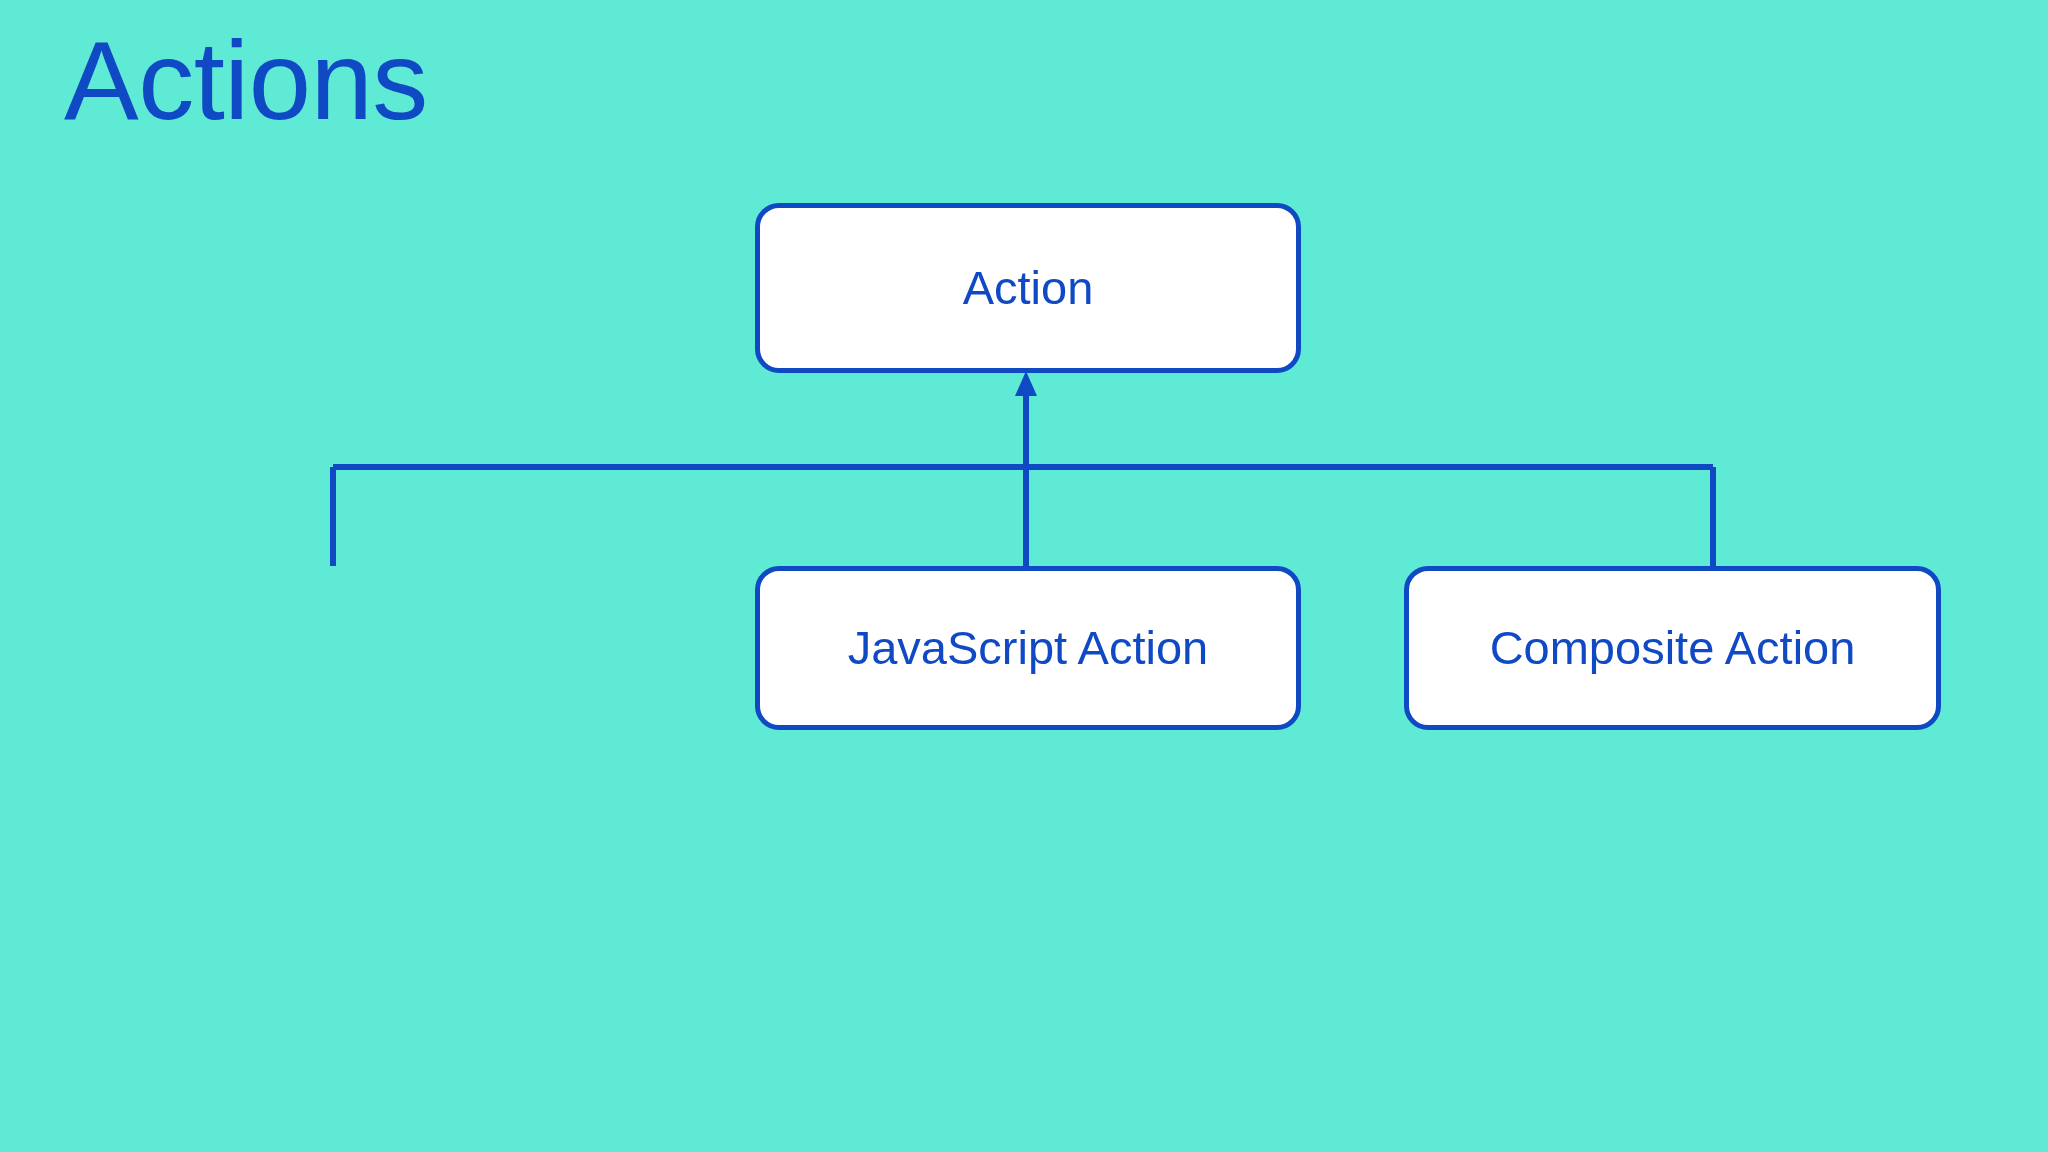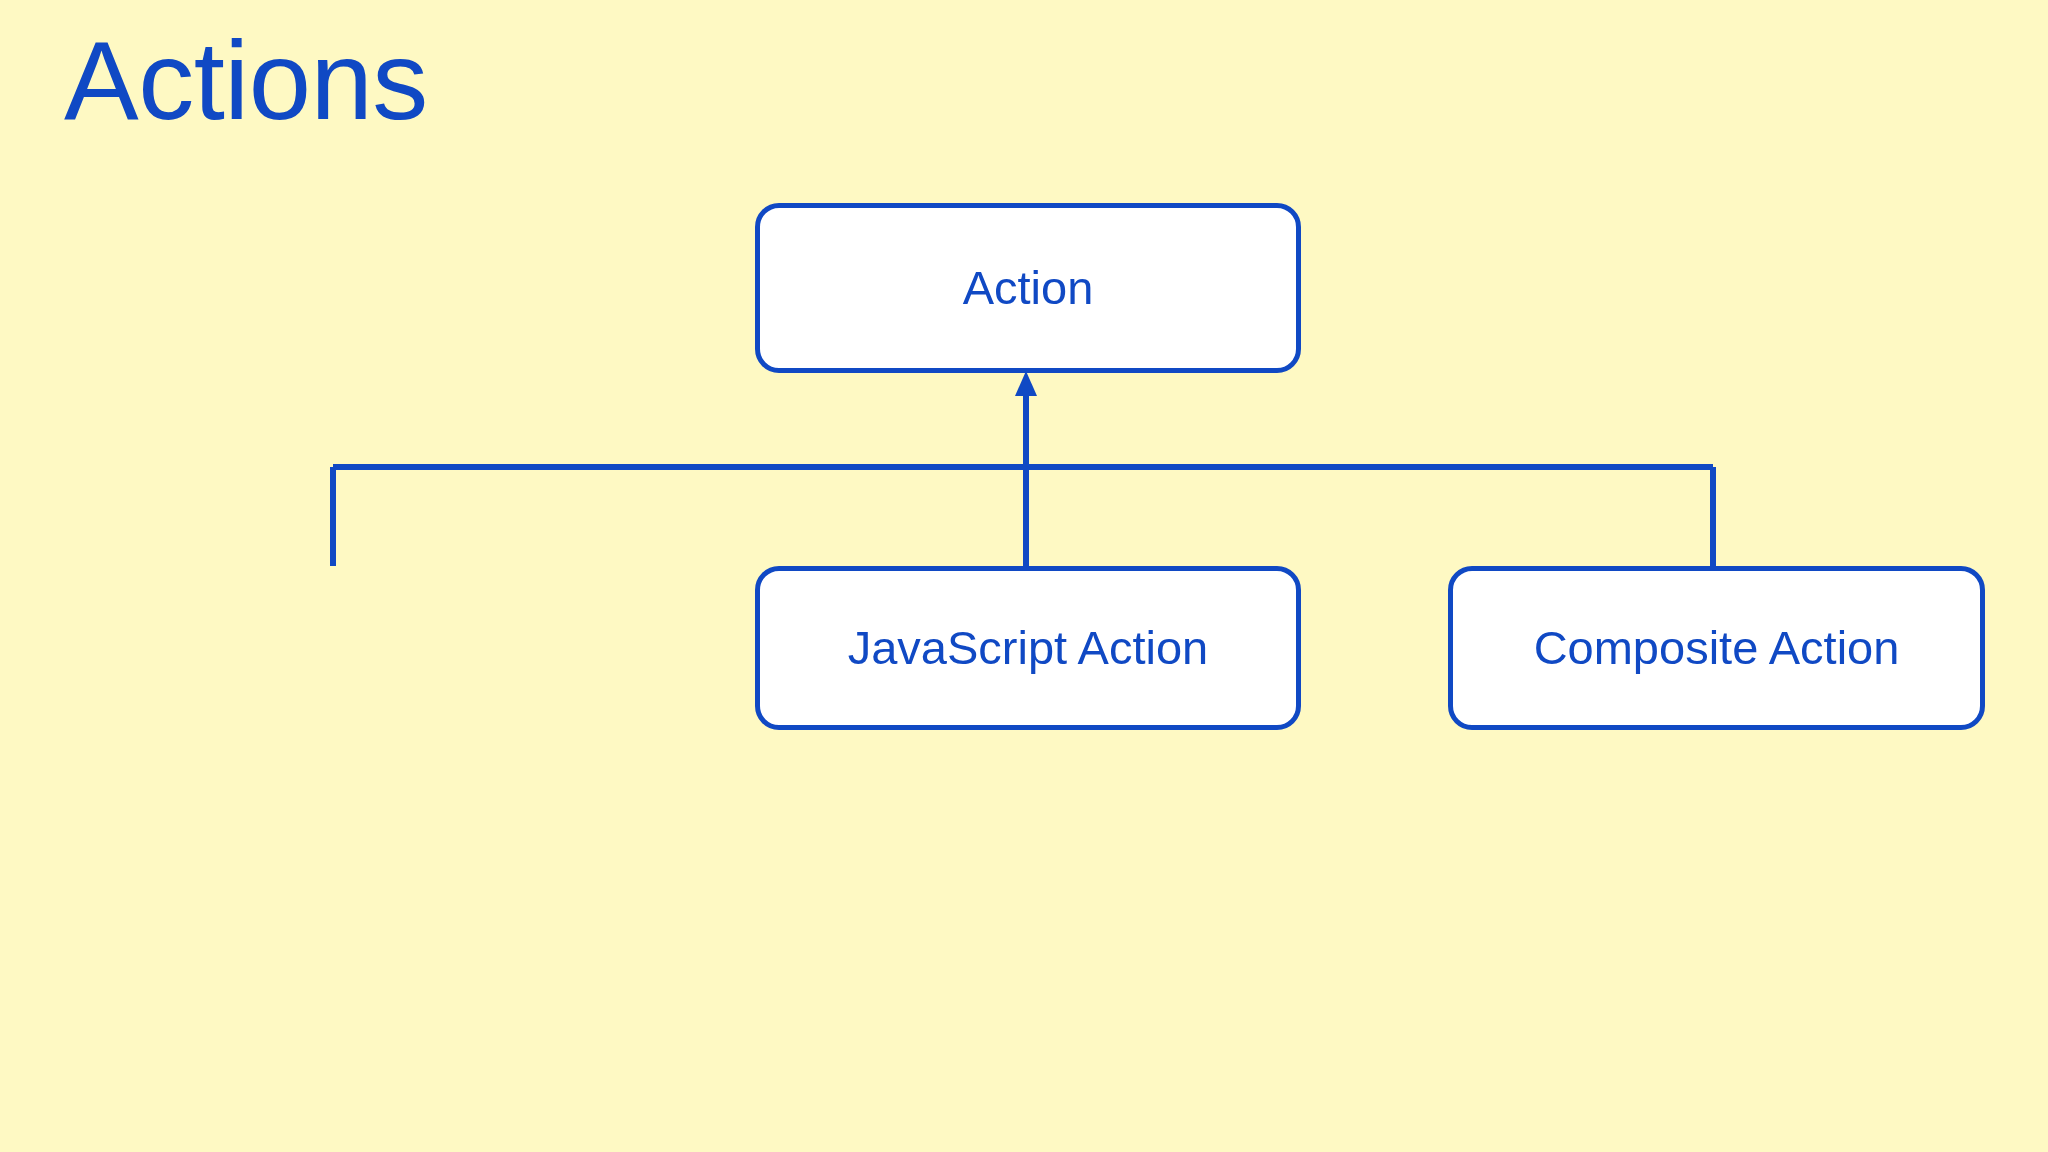--- a/index.html
+++ b/index.html
@@ -13,21 +13,21 @@
     overflow: hidden;
     font-family: "Liberation Sans", sans-serif;
     position: relative;
   }
 
   #slide {
     position: absolute;
     left: 0; top: 0;
     width: 2048px;
     height: 1152px;
-    background: #fef9c3;
+    background: #5eead4;
   }
 
   
   #slide-title {
     position: absolute;
     left: 64px;
     top: 18px;
     font-size: 112px;
     line-height: 1.12;
     font-weight: 400;
@@ -84,21 +84,21 @@
     width: 562px;
     height: 164px;
   }
   #node-javascript {
     left: 755px;
     top: 566px;
     width: 546px;
     height: 164px;
   }
   #node-composite {
-    left: 1448px;
+    left: 1404px;
     top: 566px;
     width: 537px;
     height: 164px;
   }
 </style>
 </head>
 <body>
 
 <div id="slide">
 

